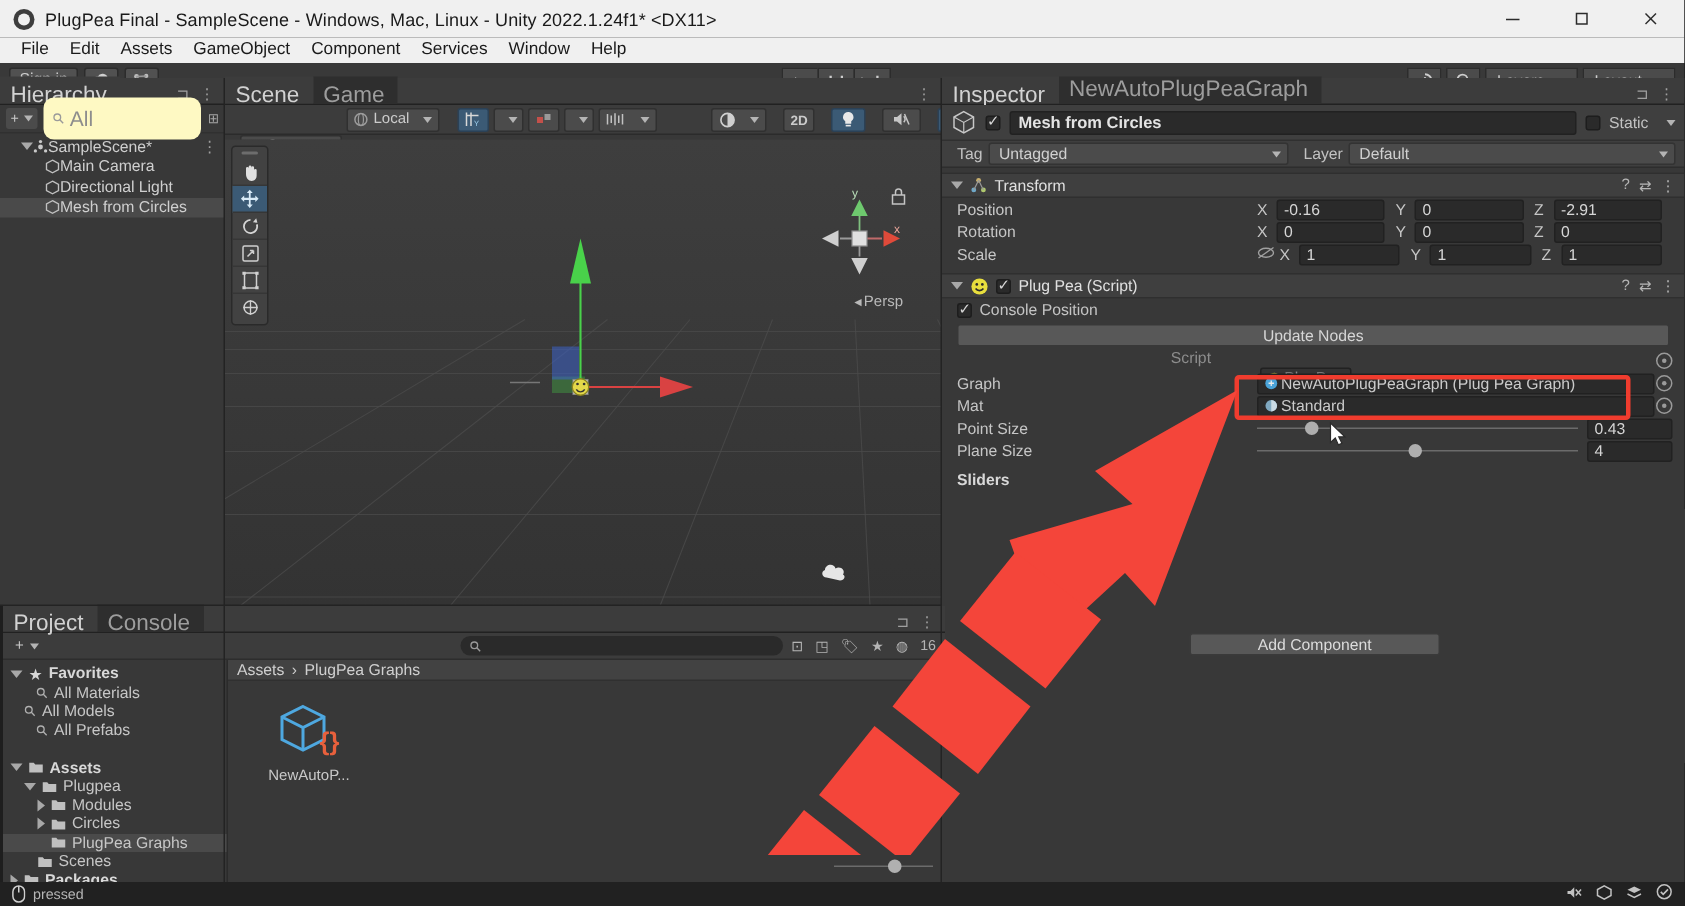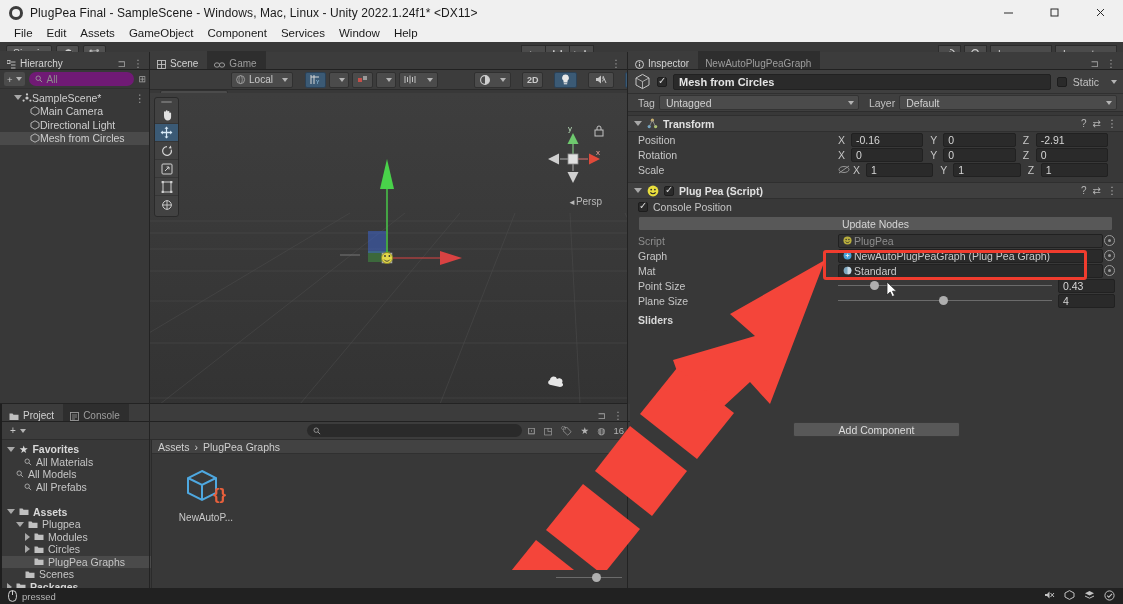--- a/index.html
+++ b/index.html
@@ -71,37 +71,37 @@
   }
   .caret { width:0;height:0;border-left:3px solid transparent;border-right:3px solid transparent;border-top:4px solid #b4b4b4; margin-left:6px;}
 
   
   .panel { position:absolute; background:#383838; }
   .panel-tabs {
     height:18px; background:#3c3c3c; display:flex; align-items:flex-end;
     border-bottom:1px solid #212121;
   }
   .tab {
-    height:18px; padding:0 9px 0 7px; display:flex; align-items:flex-end; gap:4px;
-    font-size:10px; color:#9d9d9d; background:#2e2e2e;
+    height:18px; padding:0 9px 0 7px; display:flex; align-items:flex-start; gap:4px;
+    font-size:15px; color:#9d9d9d; background:#2e2e2e;flex-direction:column;
   }
   .tab.active { background:#3c3c3c; color:#d2d2d2; }
   .tab-icons { margin-left:auto; display:flex; align-items:center; gap:7px; padding-right:7px; color:#a0a0a0; font-size:10px;}
 
   
   #hierarchy { left:0; top:52px; width:150px; height:352px; background:#383838; }
   .h-search {
     height:19px; background:#383838; display:flex; align-items:center; padding:0 4px; gap:4px;
     border-bottom:1px solid #303030;
   }
   .h-search .pill {
     height:14px; background:#4b4b4b; border-radius:2px; display:flex;
     align-items:center; padding:0 3px; font-size:9.5px; color:#c8c8c8;
   }
-  .h-field { flex:1; height:14px; background:#701a75; border-radius:7px; display:flex; align-items:center; padding:0 6px; gap:4px; color:#8d8d8d; font-size:10px;}
+  .h-field { flex:1; height:28px; background:#fef9c3; border-radius:7px; display:flex; align-items:center; padding:0 6px; gap:4px; color:#8d8d8d; font-size:14px;}
   .h-row { height:13.5px; display:flex; align-items:center; gap:0; font-size:10.5px; color:#cfcfcf; padding-left:6px; white-space:nowrap;}
   .h-row.sel { background:#4a4a4a; }
   .tri { width:0;height:0;border-left:4px solid transparent;border-right:4px solid transparent;border-top:5px solid #a8a8a8; flex:none;}
   .tri.right { border-top:4px solid transparent;border-bottom:4px solid transparent;border-left:5px solid #a8a8a8; border-right:0;}
 
   
   #scenepanel { left:150px; top:52px; width:478px; height:352px; background:#383838;}
   .scene-toolbar { height:20px; background:#3c3c3c; display:flex; align-items:center; padding-left:4px; gap:3px; border-bottom:1px solid #2b2b2b;}
   .st-btn { height:16px; background:#4b4b4b; border:1px solid #303030; border-radius:2px; display:flex; align-items:center; padding:0 4px; gap:3px; font-size:10px; color:#cbcbcb;}
   .st-btn.blue { background:#3b5a75; border-color:#2b4156; }
@@ -122,21 +122,21 @@
 
   
   #inspector { left:628px; top:52px; width:495px; height:536px; background:#383838; }
   .insp-body { position:absolute; left:0; top:18px; width:495px; height:518px; background:#383838; overflow:hidden;}
   .go-header { height:24px; background:#3f3f3f; display:flex; align-items:center; padding:0 6px; gap:6px; border-bottom:1px solid #303030;}
   .go-name { flex:1; height:16px; background:#2a2a2a; border:1px solid #212121; border-radius:2px; display:flex; align-items:center; padding:0 5px; font-size:11px; color:#e4e4e4; font-weight:bold;}
   .taglayer { height:18px; display:flex; align-items:center; gap:4px; padding:0 6px 0 10px; background:#3f3f3f; border-bottom:1px solid #2d2d2d;}
   .lbl { font-size:10.5px; color:#c2c2c2; }
   .selfield { height:15px; background:#4b4b4b; border:1px solid #333; border-radius:2px; display:flex; align-items:center; padding:0 4px 0 6px; font-size:10.5px; color:#d0d0d0; justify-content:space-between;}
   .comp-header { height:17px; background:#3f3f3f; display:flex; align-items:center; gap:5px; padding:0 6px; border-top:1px solid #2f2f2f; border-bottom:1px solid #2f2f2f;}
-  .comp-title { font-size:10.5px; font-weight:bold; color:#e0e0e0; }
+  .comp-title { font-size:10.5px; font-weight:normal; color:#e0e0e0; }
   .comp-tools { margin-left:auto; display:flex; align-items:center; gap:6px; color:#b5b5b5; font-size:10px;}
   .prop-row { height:15px; display:flex; align-items:center; padding-left:10px; font-size:10.5px;}
   .prop-label { width:200px; color:#c6c6c6; }
   .vec3 { flex:1; display:flex; align-items:center; gap:0px; padding-right:8px;}
   .vec3 .axis { width:13px; text-align:left; color:#c6c6c6; font-size:10.5px;}
   .vec3 .num { flex:1; height:14px; background:#2a2a2a; border:1px solid #212121; border-radius:2px; color:#d6d6d6; font-size:10.5px; display:flex; align-items:center; padding:0 4px; margin-right:7px;}
   .objfield { flex:1; height:14px; margin-right:20px; background:#2a2a2a; border:1px solid #212121; border-radius:2px; display:flex; align-items:center; gap:2px; padding:0 4px; font-size:10.5px; color:#cacaca;}
   .objfield.dim { color:#8d8d8d; background:#333; }
   .pickbtn { position:absolute; right:8px; width:11px; height:11px; border:1px solid #9a9a9a; border-radius:50%; }
   .pickbtn:after { content:""; position:absolute; left:3px; top:3px; width:3px; height:3px; border-radius:50%; background:#9a9a9a;}
@@ -701,21 +701,21 @@
 
       <div class="checkrow">
         <div class="chk on"></div>
         <span>Console Position</span>
       </div>
 
       <div style="padding:1px 10px 2px 10px;">
         <div class="bigbtn">Update Nodes</div>
       </div>
 
-      <div class="prop-row" style="position:relative;">
+      <div class="prop-row" style="position:relative;flex-direction:column;">
         <span class="prop-label" style="color:#8d8d8d;">Script</span>
         <div class="objfield dim">
           <svg width="9" height="9" viewBox="0 0 12 12">
               <circle cx="6" cy="6" r="5.4" fill="#b8ae3d"></circle>
               <circle cx="4.2" cy="4.6" r="0.9" fill="#2b2b2b"></circle>
               <circle cx="7.9" cy="4.6" r="0.9" fill="#2b2b2b"></circle>
               <path d="M3.4 7.4a3.2 3.2 0 0 0 5.2 0" fill="none" stroke="#2b2b2b" stroke-width="1.1"></path>
             </svg>
           <span>PlugPea</span>
         </div>

